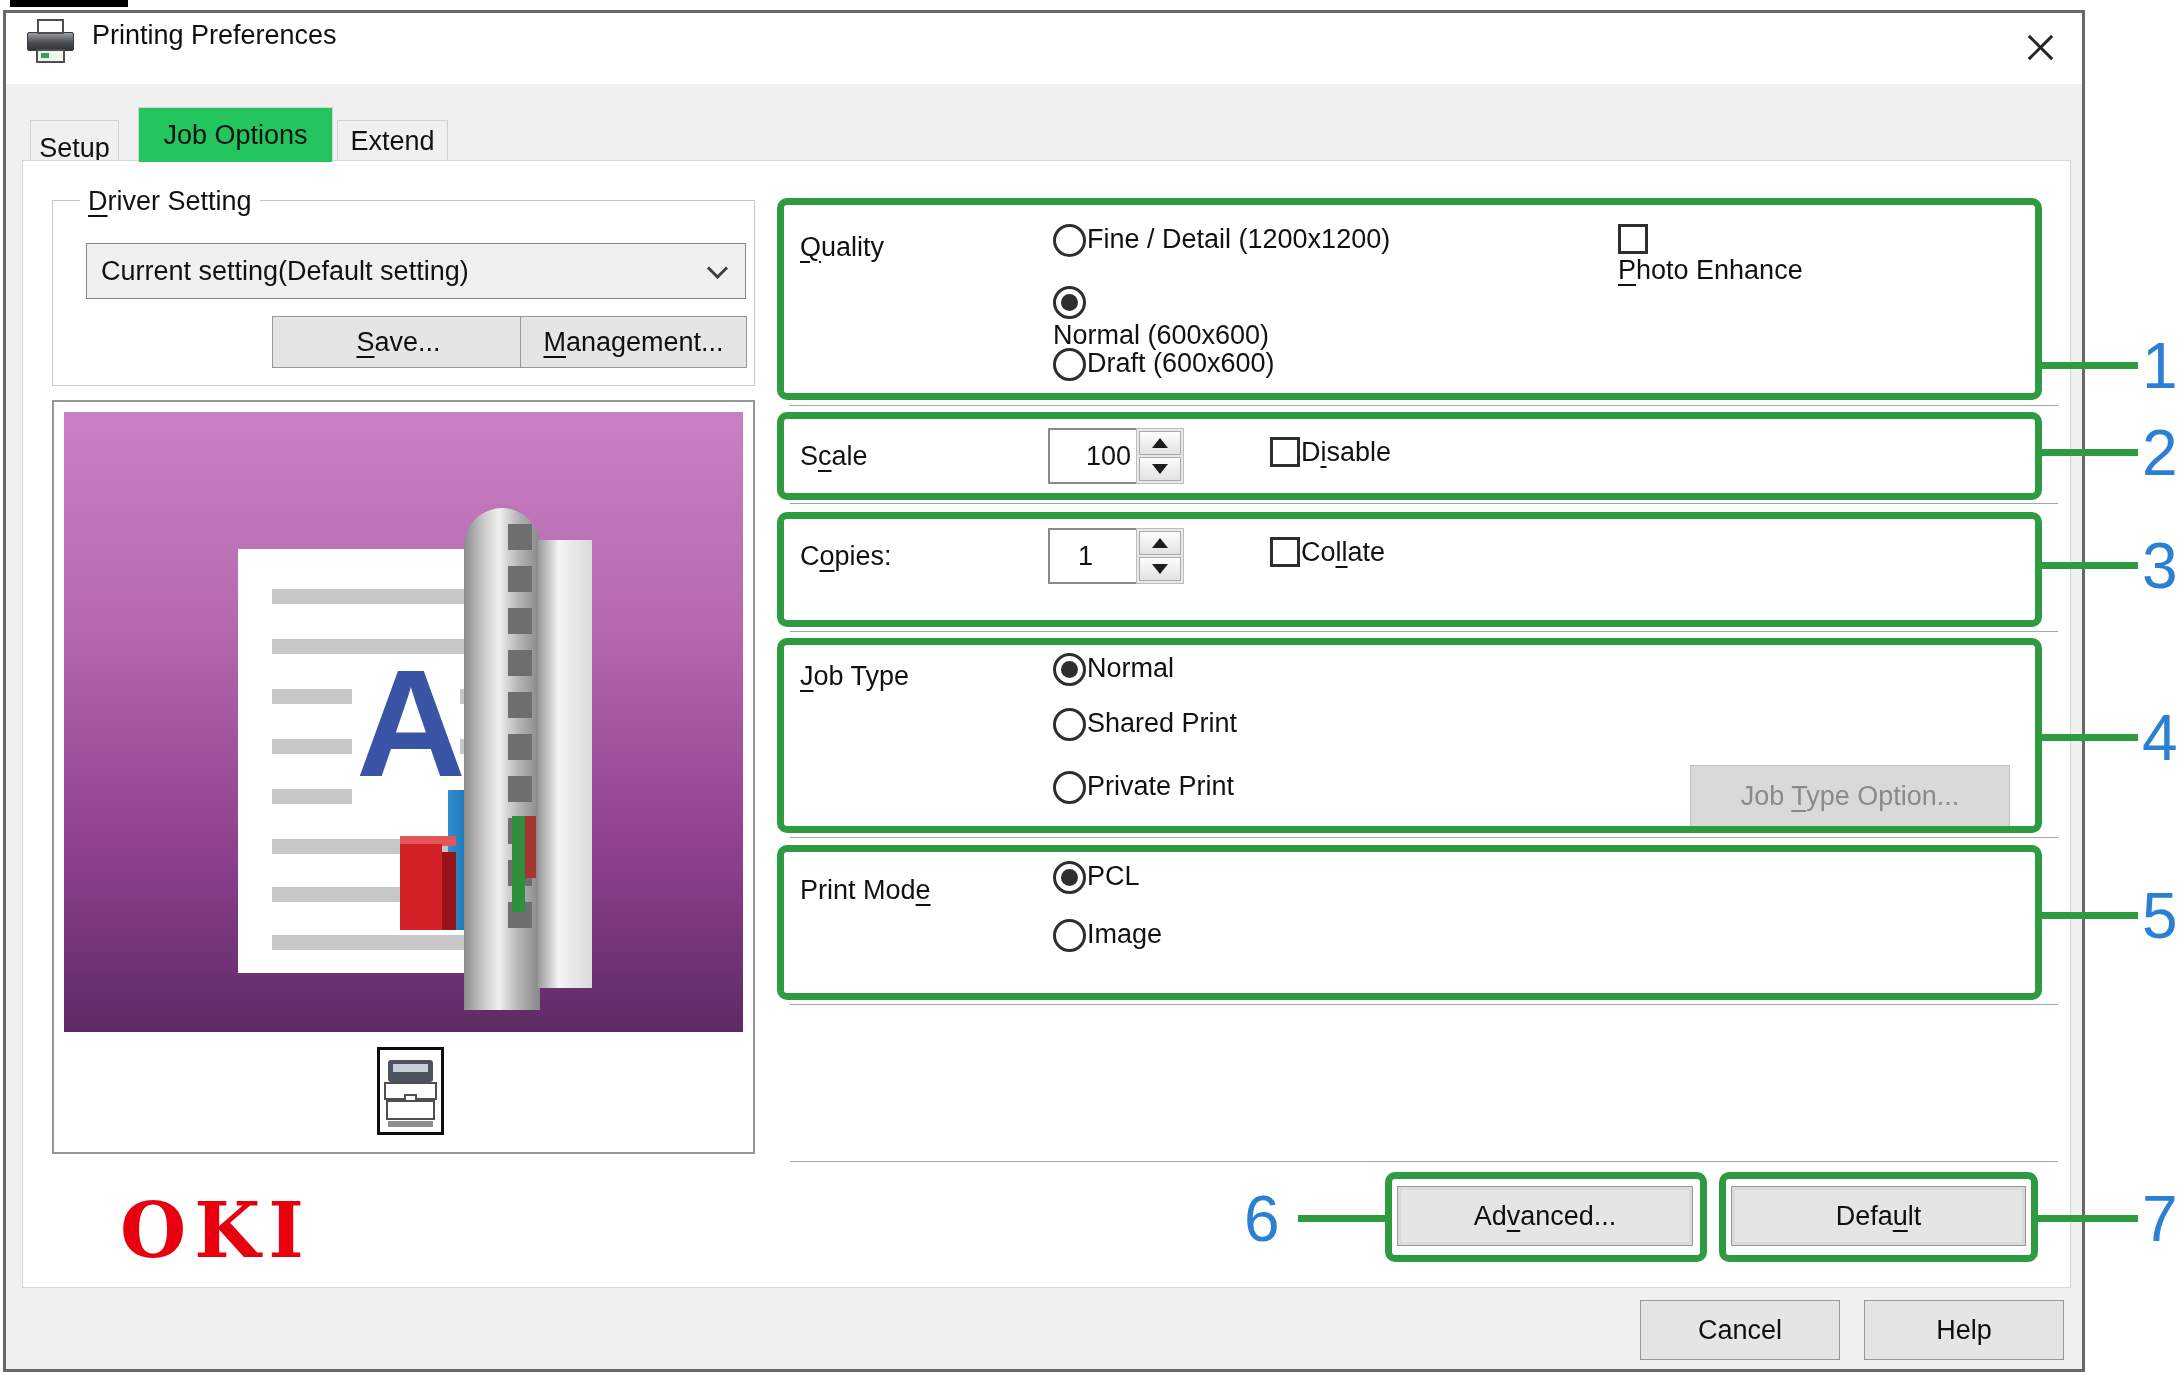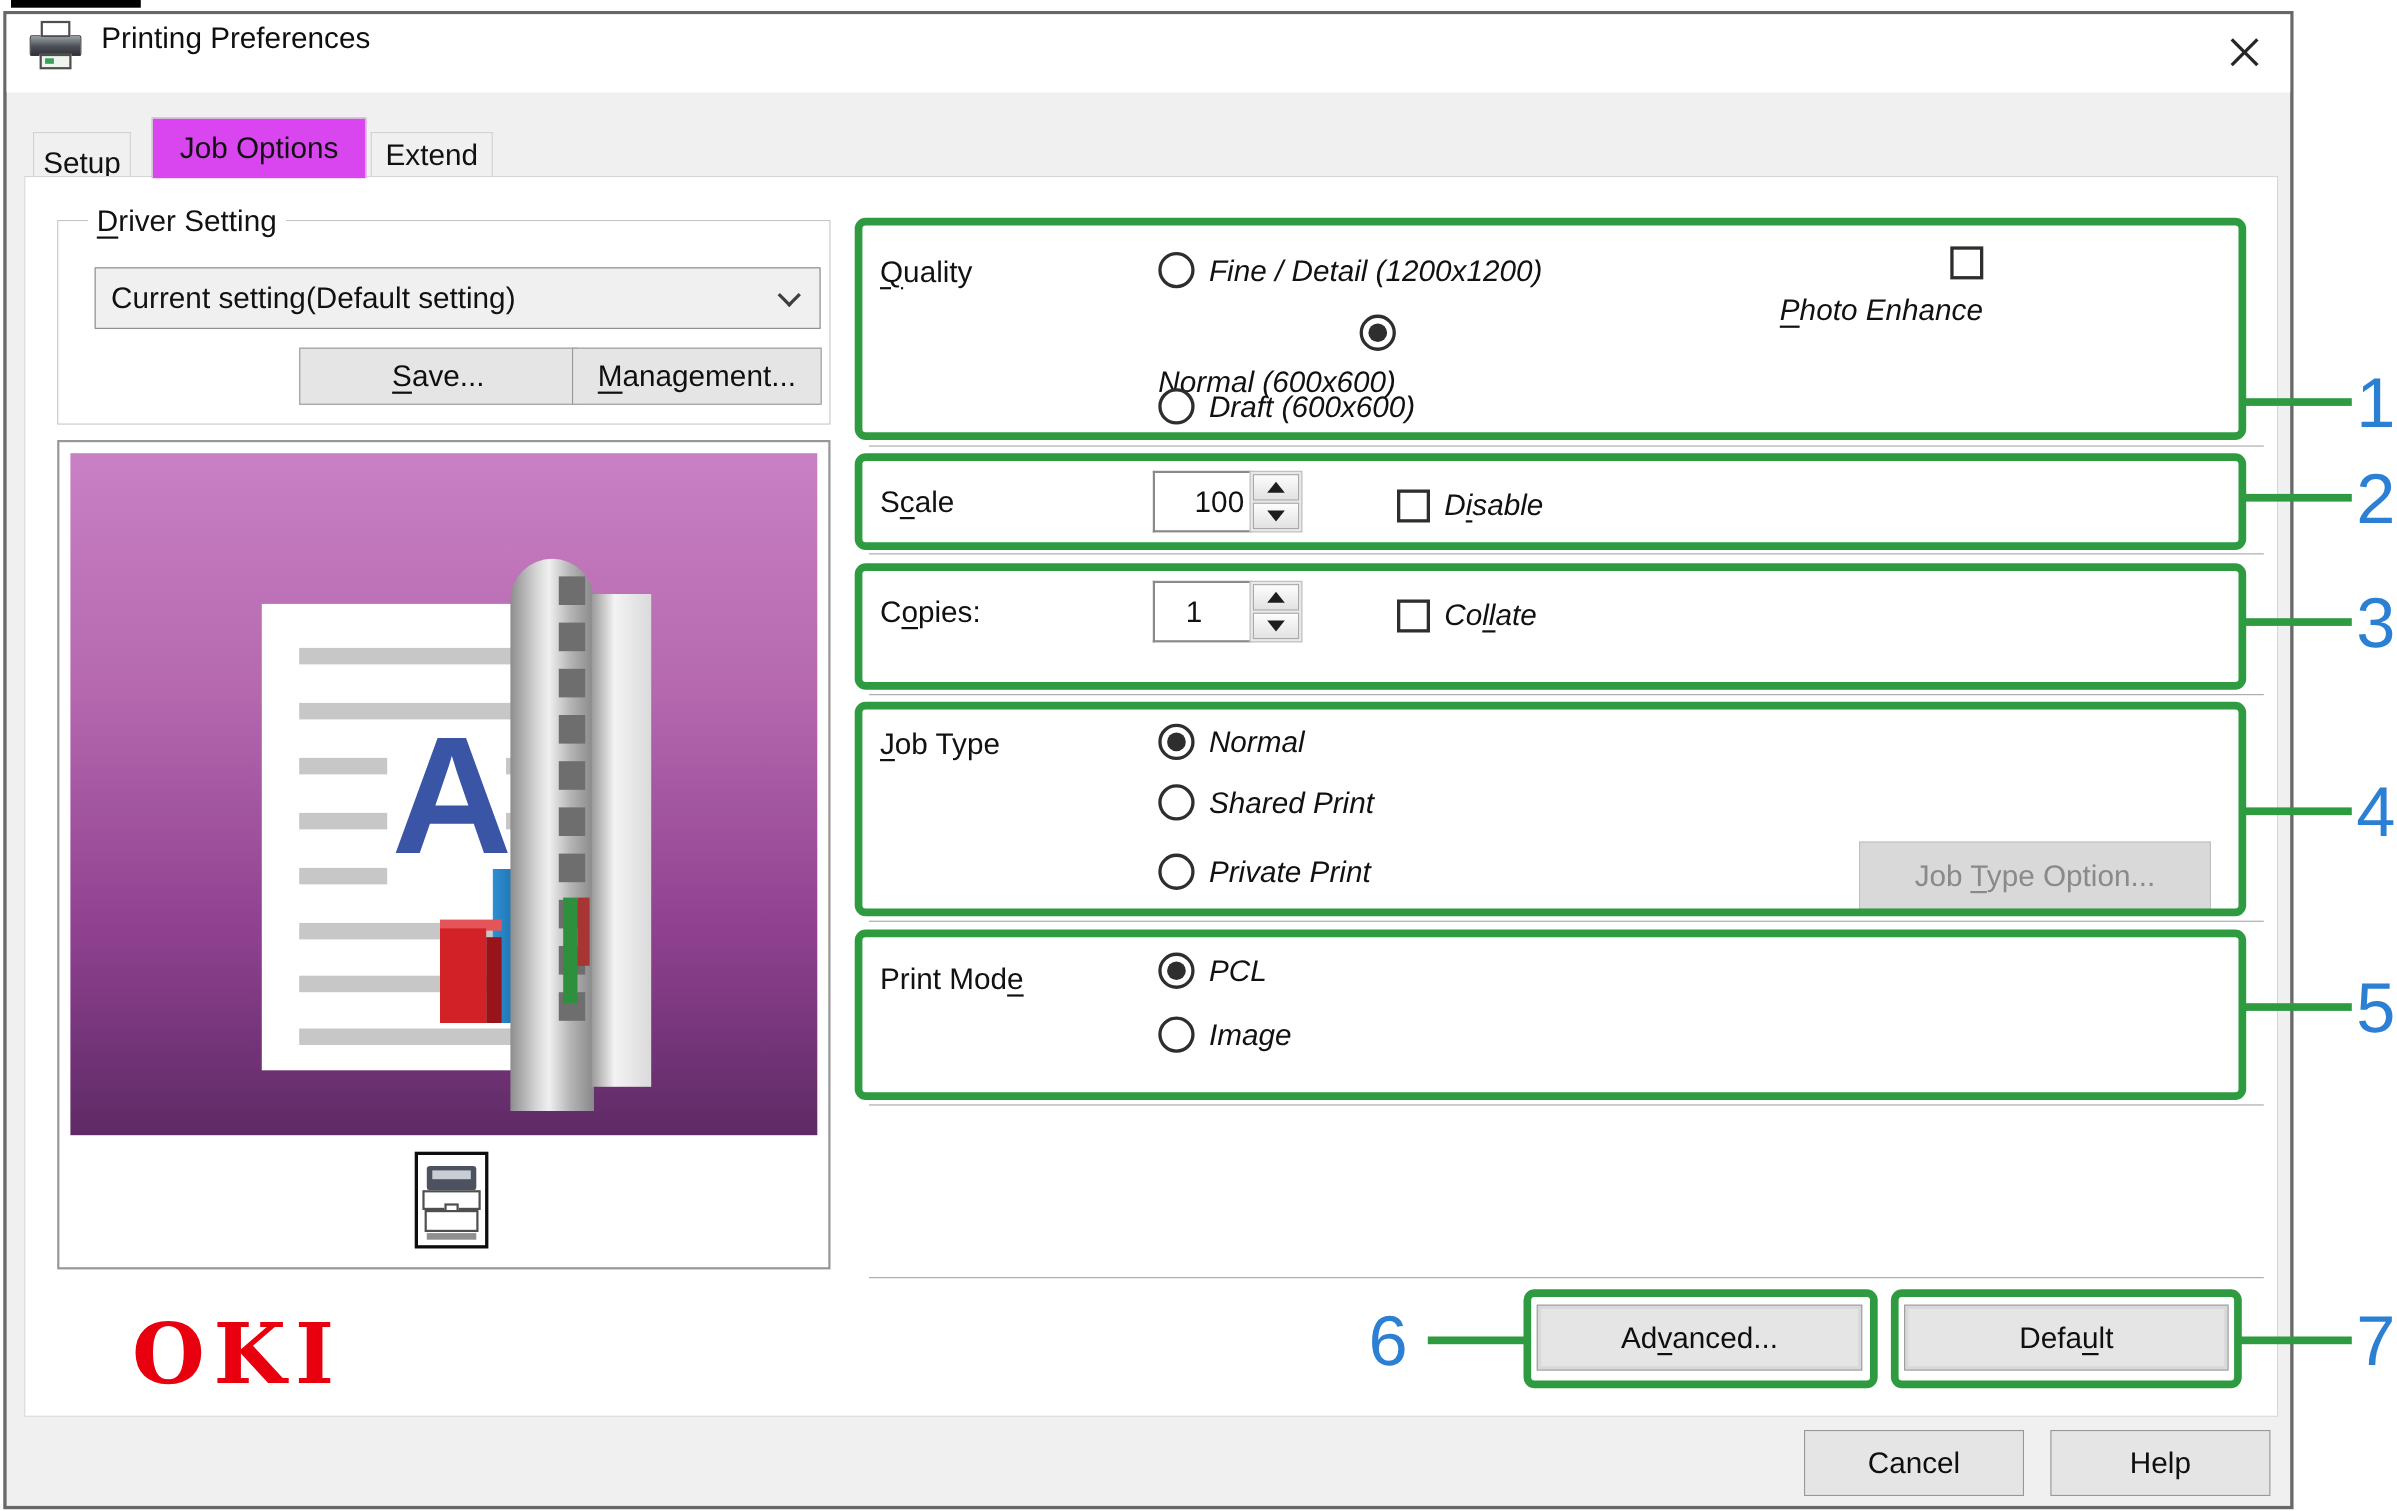--- a/index.html
+++ b/index.html
@@ -24,21 +24,21 @@
   .tp{position:absolute;left:27px;top:19px;width:48px;height:47px;}
   .tp .paper{position:absolute;left:10px;top:0;width:27px;height:15px;background:#fff;border:2px solid #4e4e4e;}
   .tp .body{position:absolute;left:0;top:13px;width:47px;height:19px;
             background:linear-gradient(180deg,#9aa0a6,#4b4f55 55%,#30343a);border:1px solid #3a3a3a;border-radius:2px;}
   .tp .tray{position:absolute;left:9px;top:30px;width:29px;height:14px;background:#eef4ee;border:2px solid #4e4e4e;}
   .tp .mark{position:absolute;left:14px;top:34px;width:8px;height:5px;background:#3aa05a;}
 
   
   .tab{position:absolute;background:#f0f0f0;border:1px solid #d2d2d2;border-bottom:none;
        display:flex;align-items:center;justify-content:center;font-size:27px;}
-  .tab.active{background:#d946ef;z-index:3;}
+  .tab.active{background:#22c55e;z-index:3;}
   .panel{position:absolute;left:22px;top:160px;width:2049px;height:1128px;background:#ffffff;
          border:1px solid #d6d6d6;z-index:2;}
 
   
   .groupbox{position:absolute;left:52px;top:200px;width:703px;height:186px;border:1px solid #c6c6c6;z-index:3;}
   .grouplabel{position:absolute;left:80px;top:186px;background:#ffffff;padding:0 8px;font-size:27px;z-index:4;}
   .combo{position:absolute;left:86px;top:243px;width:660px;height:56px;background:#f0f0f0;
          border:1px solid #858585;display:flex;align-items:center;padding-left:14px;font-size:27px;z-index:4;cursor:pointer;}
   .combo .chev{position:absolute;right:20px;top:17px;width:15px;height:15px;
                border-right:3px solid #3f3f3f;border-bottom:3px solid #3f3f3f;transform:rotate(45deg);}
@@ -73,21 +73,21 @@
   .pt-lid{position:absolute;left:8px;top:10px;width:45px;height:22px;background:#4d5260;border-radius:3px;}
   .pt-lidtop{position:absolute;left:13px;top:14px;width:35px;height:8px;background:#c9cdd6;}
   .pt-body{position:absolute;left:4px;top:32px;width:53px;height:18px;border:2px solid #4f4f4f;background:#fff;}
   .pt-notch{position:absolute;left:24px;top:44px;width:13px;height:11px;border:2px solid #4f4f4f;background:#fff;}
   .pt-base{position:absolute;left:6px;top:50px;width:49px;height:20px;border:2px solid #4f4f4f;background:#fff;}
   .pt-strip{position:absolute;left:8px;top:71px;width:45px;height:6px;background:#8f8f8f;}
   .brand{position:absolute;left:84px;top:1186px;font-family:"DejaVu Serif",serif;font-weight:bold;
          font-size:76px;color:#e8000e;letter-spacing:8px;z-index:4;margin-left:36px;}
 
   
-  .row{position:absolute;display:flex;align-items:flex-end;gap:13px;font-size:27px;z-index:4;height:38px;font-style:italic;}
+  .row{position:absolute;display:flex;align-items:flex-start;gap:1px;font-size:27px;z-index:4;height:38px;}
   .radio{width:33px;height:33px;border:3px solid #2e2e2e;border-radius:50%;background:#fff;position:relative;flex:none;}
   .radio.checked::after{content:"";position:absolute;inset:5px;background:#2e2e2e;border-radius:50%;}
   .checkbox{width:30px;height:30px;border:3px solid #2e2e2e;background:#fff;flex:none;}
   .flabel{position:absolute;font-size:27px;z-index:4;display:flex;align-items:center;height:38px;}
   .acc{text-decoration:underline;text-underline-offset:5px;}
 
   .spin-field{position:absolute;width:90px;height:56px;background:#fff;border:2px solid #8a8a8a;border-right:none;
               display:flex;align-items:center;padding-left:36px;font-size:27px;z-index:4;}
   .spin-btns{position:absolute;width:48px;height:56px;z-index:4;background:#e9e9e9;border:1px solid #bdbdbd;padding:2px;}
   .spin-btn{width:42px;height:24px;background:linear-gradient(180deg,#fdfdfd,#e2e2e2);border:1px solid #a9a9a9;

